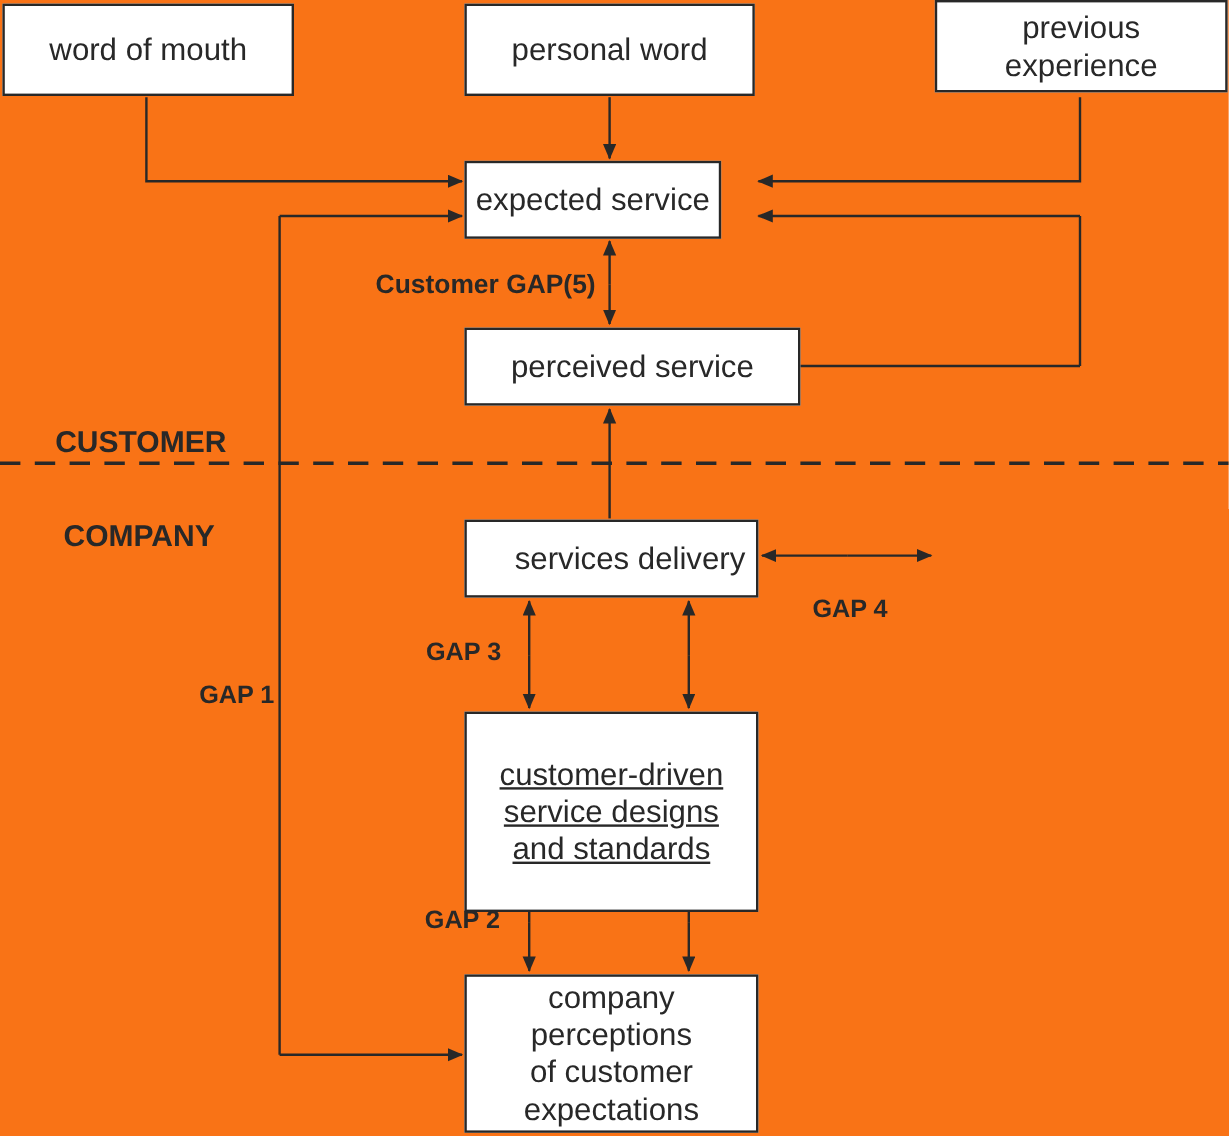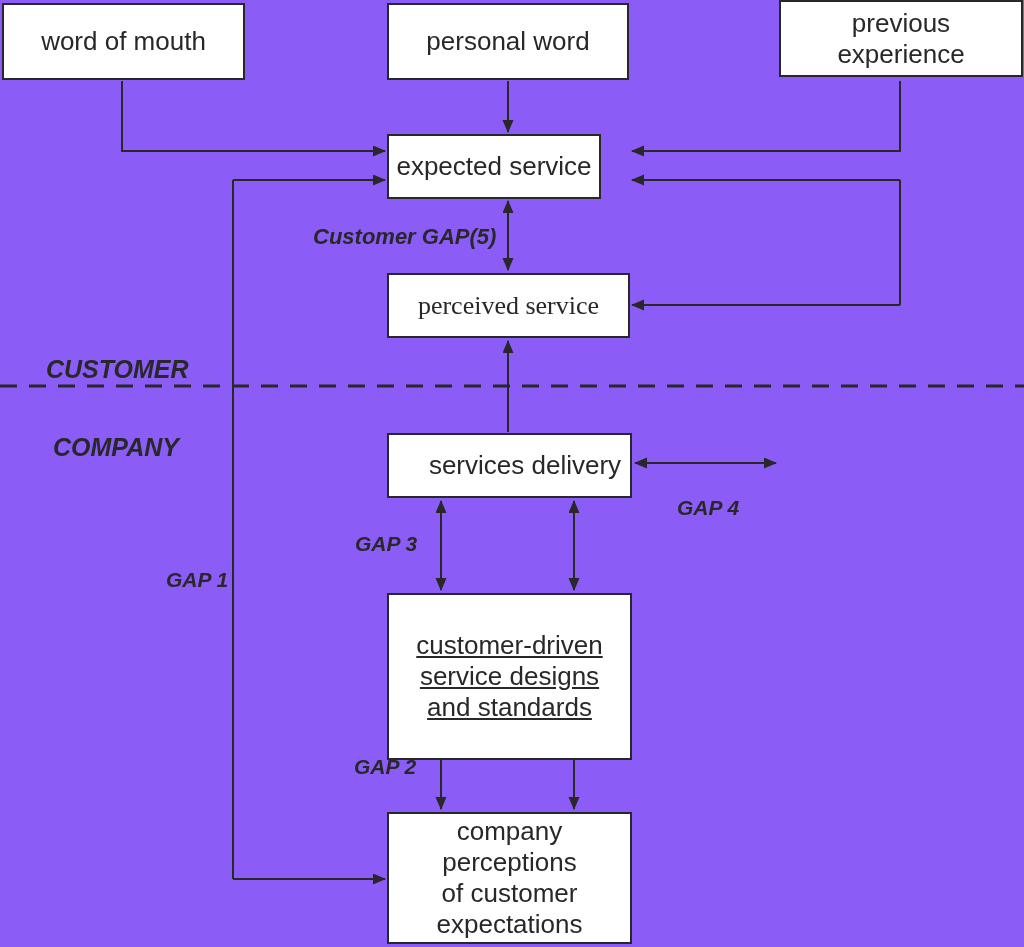--- a/index.html
+++ b/index.html
@@ -1,51 +1,50 @@
 <!DOCTYPE html>
 <html><head>
 <meta charset="utf-8">
 <style>
   html,body{margin:0;padding:0;background:#ffffff;}
   .stage{
     position:relative;
     width:1024px;height:947px;
-    background:#8b5cf6;
+    background:#f97316;
     font-family:"Liberation Sans", sans-serif;
     color:#282828;
     overflow:hidden;
   }
   .layer{position:absolute;left:0;top:0;width:1024px;height:947px;}
   .box{
     position:absolute;
     box-sizing:border-box;
     border:2px solid #282828;
     background:#ffffff;
     display:flex;align-items:center;justify-content:center;
     text-align:center;
     font-size:26px;line-height:31px;
     white-space:pre-line;
     color:#282828;
   }
   .b-wom{left:2px;top:3px;width:243px;height:77px;}
   .b-pn {left:387px;top:3px;width:242px;height:77px;}
   .b-pe {left:779px;top:0;width:244px;height:77px;}
   .b-es {left:387px;top:134px;width:214px;height:65px;}
-  .b-ps {left:387px;top:273px;width:243px;height:65px;font-family:Liberation Serif, serif;}
+  .b-ps {left:387px;top:273px;width:280px;height:65px;}
   .b-sd {left:387px;top:433px;width:245px;height:65px;padding-left:31px;}
   .b-ec {left:779px;top:414px;width:244px;height:103px;}
   .b-cd {left:387px;top:593px;width:245px;height:167px;text-decoration:underline;}
   .b-cp {left:387px;top:812px;width:245px;height:132px;}
   .lbl{
     position:absolute;
     font-weight:bold;
     font-size:21px;line-height:22px;
     color:#282828;
     white-space:nowrap;
-    font-style:italic;
   }
   .l-zone{font-size:25px;line-height:26px;margin-top:22px;}
   .l-customer{left:46px;top:334px;}
   .l-company{left:53px;top:412px;}
   .l-gap5{left:313px;top:226px;font-size:22px;}
   .l-gap1{left:166px;top:569px;}
   .l-gap3{left:355px;top:533px;}
   .l-gap2{left:354px;top:756px;}
   .l-gap4{left:677px;top:481px;margin-top:16px;}
 </style>

